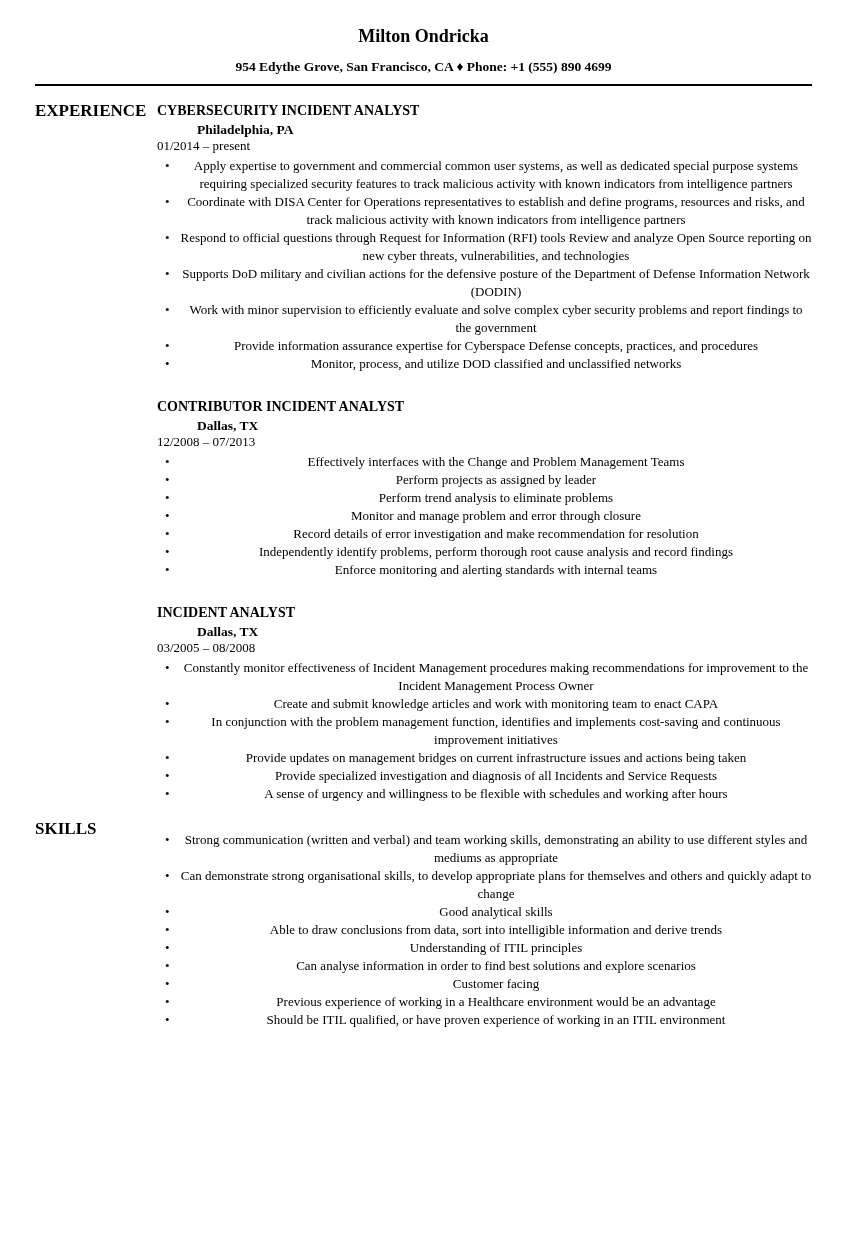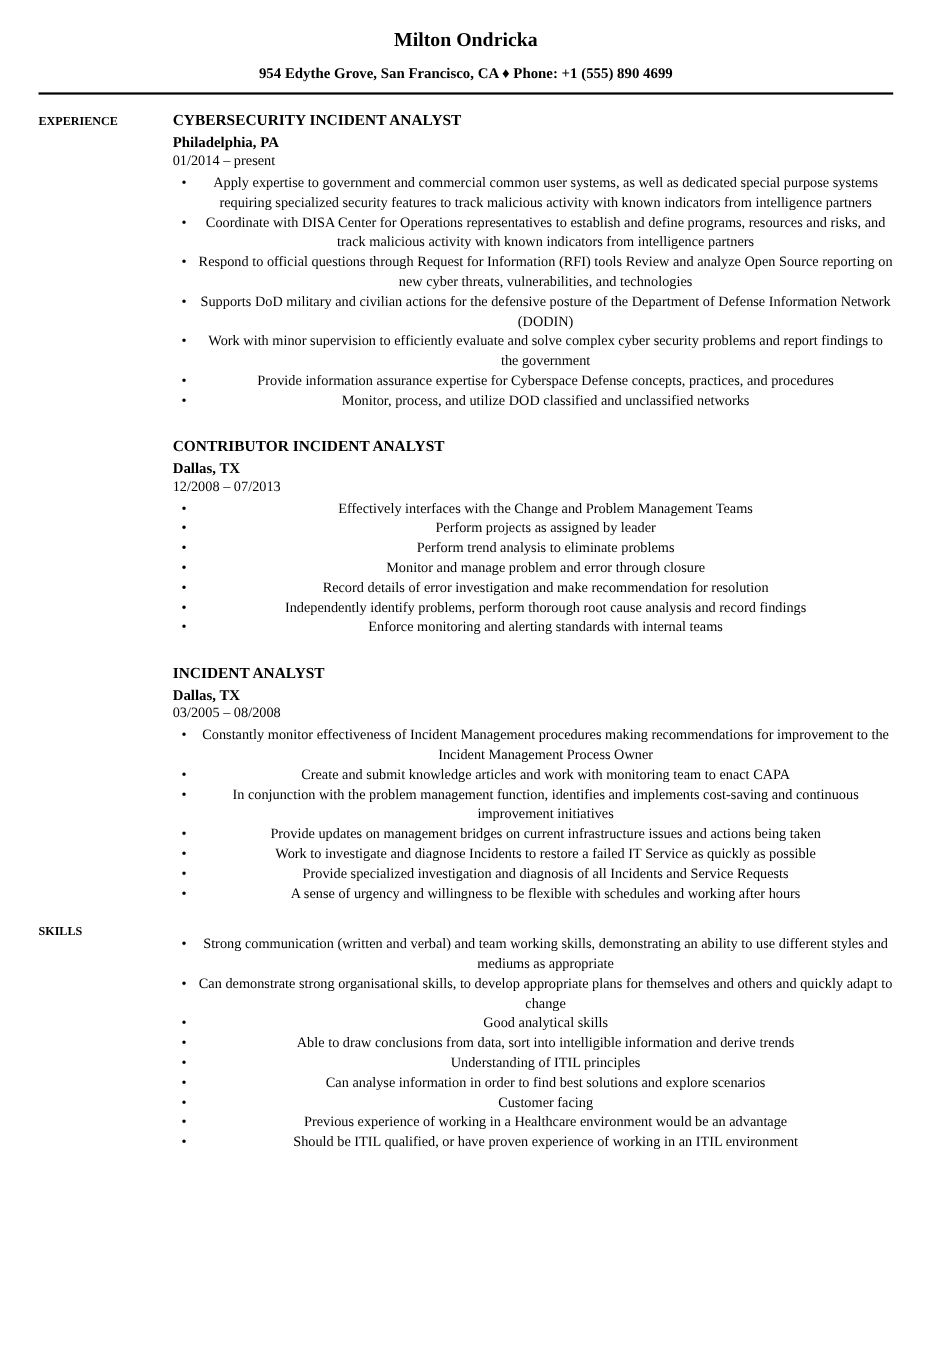--- a/index.html
+++ b/index.html
@@ -36,39 +36,40 @@
     border-top: 2.5px solid #000;
     margin: 8px 0 0 0;
   }
 
   
   .section {
     display: grid;
     grid-template-columns: 122px 1fr;
   }
   .section-label {
-    font-size: 11px;
+    font-size: 17px;
     font-weight: bold;
     line-height: 20px;
   }
   .section-experience { margin-top: 15px; }
   .section-education  { margin-top: 30px; }
   .section-skills     { margin-top: 16px; }
 
   
   .job + .job { margin-top: 24px; }
   .job-title {
     font-size: 14px;
     font-weight: bold;
     line-height: 20px;
   }
   .job-location {
     font-size: 13.5px;
     font-weight: bold;
     line-height: 17px;
+    margin-left: 40px;
   }
   .job-dates {
     font-size: 13px;
     line-height: 16px;
   }
 
   
   ul.bullets {
     list-style: none;
     margin: 3px 0 0 0;
@@ -149,21 +150,20 @@
 
       <div class="job">
         <div class="job-title">INCIDENT ANALYST</div>
         <div class="job-location">Dallas, TX</div>
         <div class="job-dates">03/2005 – 08/2008</div>
         <ul class="bullets">
             <li>Constantly monitor effectiveness of Incident Management procedures making recommendations for improvement to the Incident Management Process Owner</li>
             <li>Create and submit knowledge articles and work with monitoring team to enact CAPA</li>
             <li>In conjunction with the problem management function, identifies and implements cost-saving and continuous improvement initiatives</li>
             <li>Provide updates on management bridges on current infrastructure issues and actions being taken</li>
-            <li>Work to investigate and diagnose Incidents to restore a failed IT Service as quickly as possible</li>
             <li>Provide specialized investigation and diagnosis of all Incidents and Service Requests</li>
             <li>A sense of urgency and willingness to be flexible with schedules and working after hours</li>
           </ul>
       </div>
 
     </div>
   </div>
 
 
   <div class="section section-skills">

